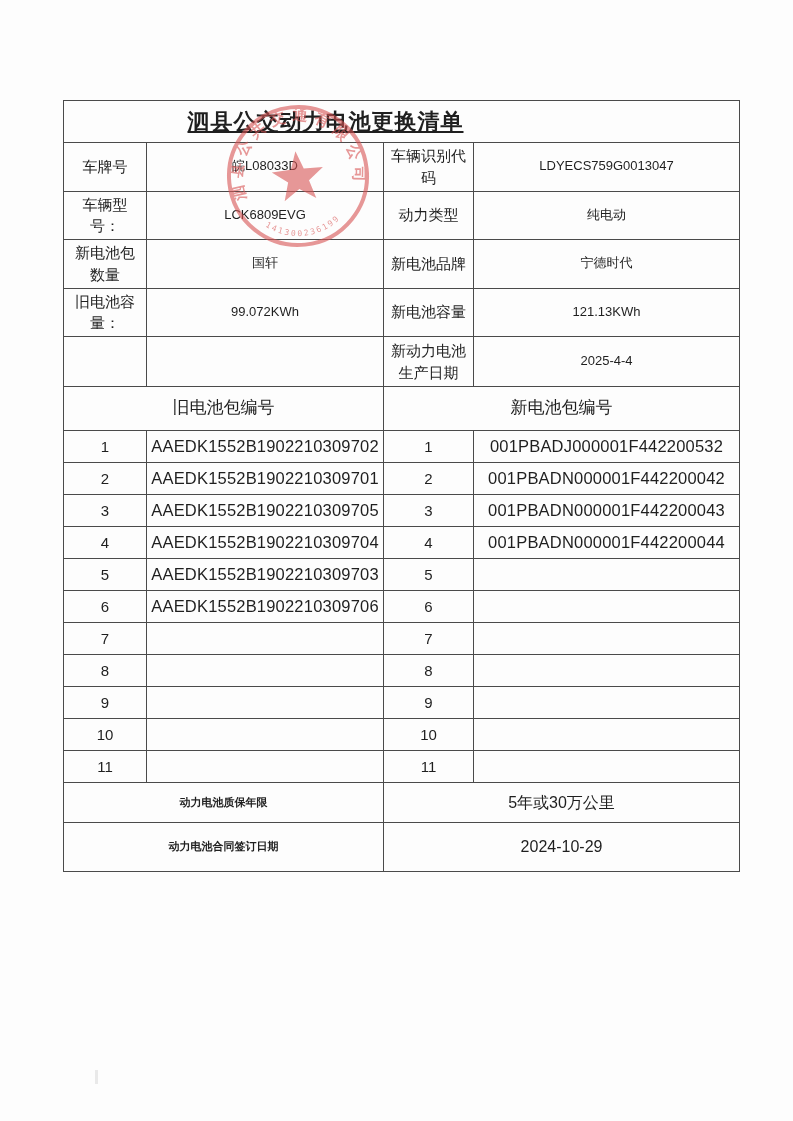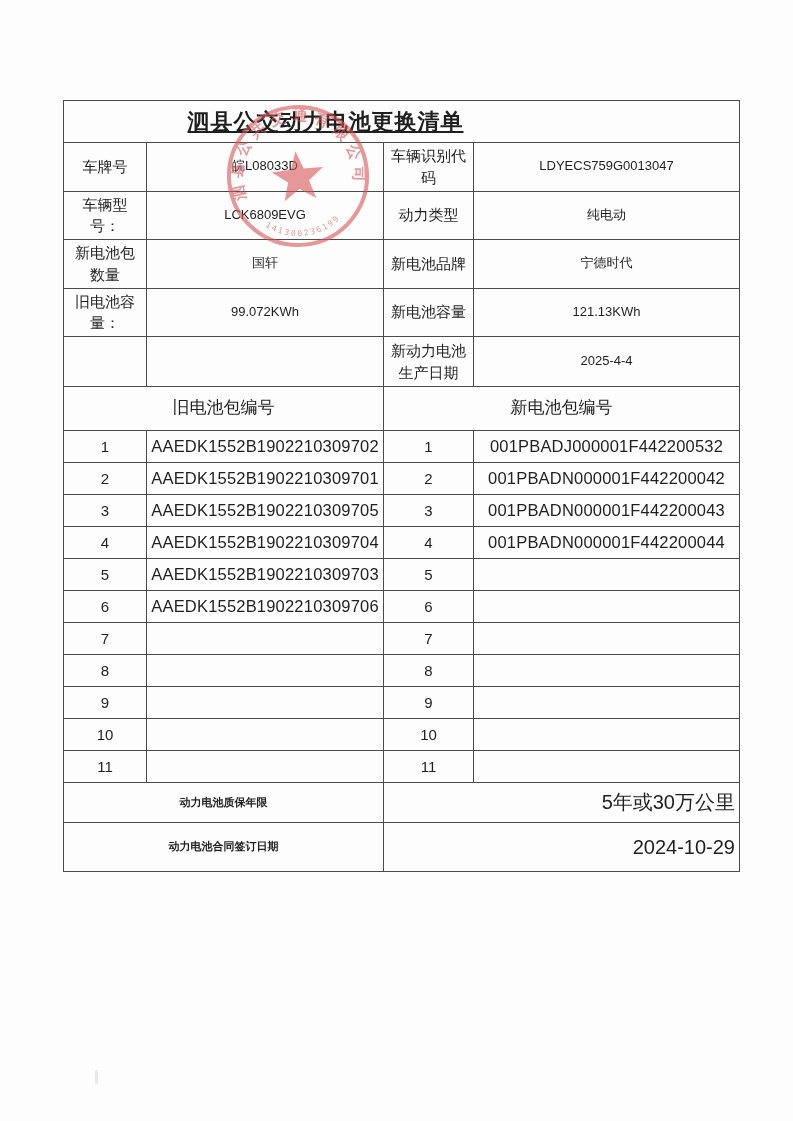--- a/index.html
+++ b/index.html
@@ -24,21 +24,21 @@
   td.title-cell { height:42px; }
   .title-text {
     display:inline-block; position:relative; left:-76px;
     font-size:22px; font-weight:bold; letter-spacing:1px;text-decoration:underline;
   }
   td.value { font-size:13px; }
   td.serial { font-size:16.5px; letter-spacing:0.2px;text-align:center; }
   td.sec-head { font-weight:normal; font-size:17px; }
   td.contract-head { font-weight:bold; font-size:18px; }
   td.contract-label { font-weight:bold; font-size:11px; }
-  td.contract-value { font-size:20px;text-align:right; }
+  td.contract-value { font-size:16px; }
   .stamp {
     position:absolute; left:218px; top:96px; width:160px; height:160px;
     opacity:0.60; pointer-events:none;
     transform:rotate(-6deg);
   }
   .artifact {
     position:absolute; left:95px; top:1070px; width:3px; height:14px;
     background:#e9e9e9;
   }
 </style>

